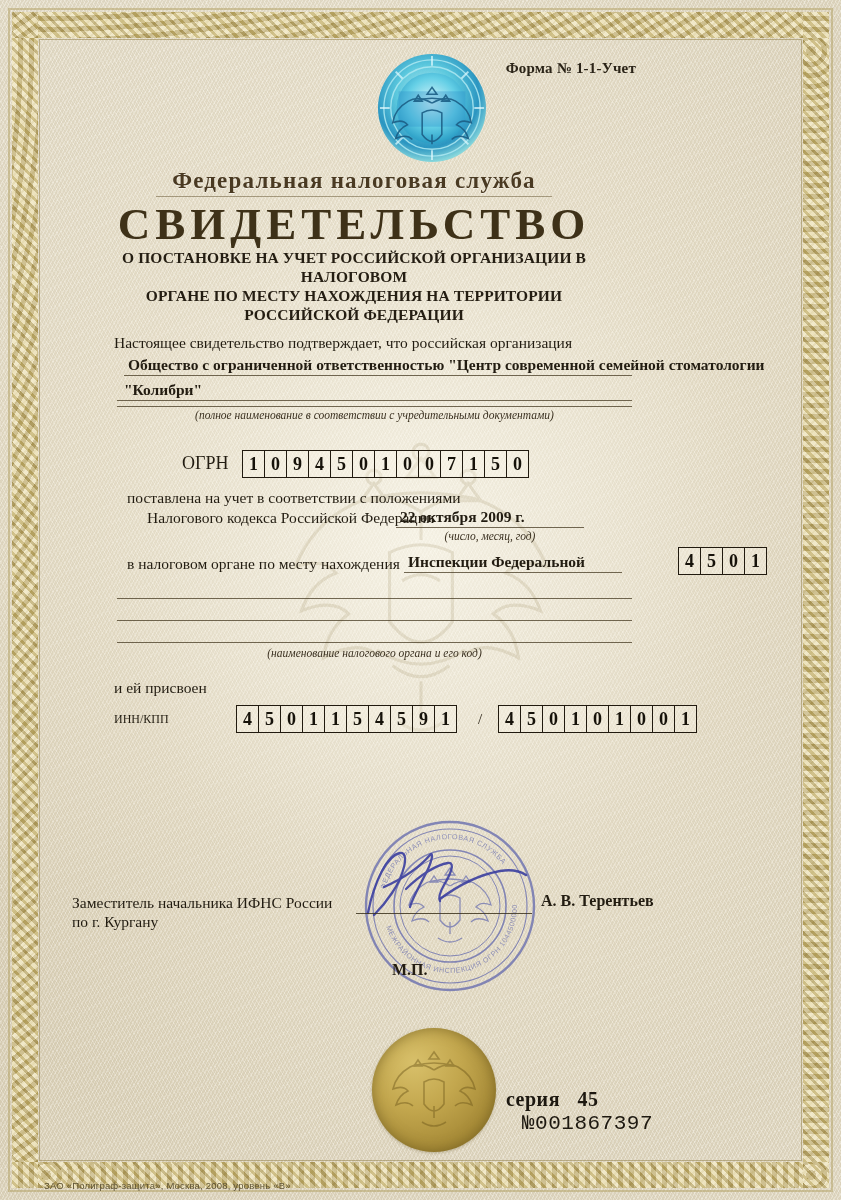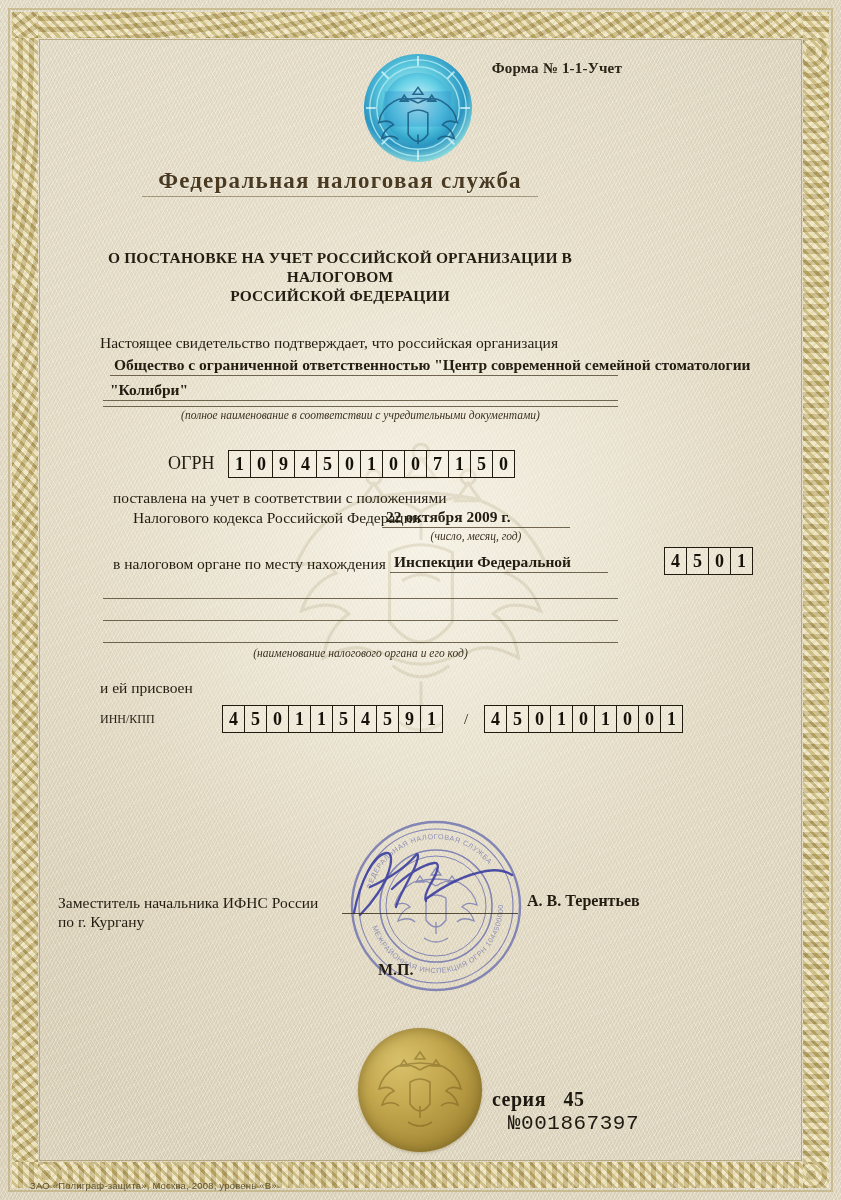--- a/index.html
+++ b/index.html
@@ -88,21 +88,21 @@
     transform: translateX(-50%);
     width: 330px;
     height: 330px;
     opacity: 0.16;
     pointer-events: none;
   }
   .watermark svg { width: 100%; height: 100%; }
 
   .content {
     position: absolute;
-    left: 0; top: 0;
+    left: 14px; top: 0;
     width: 680px;
     height: 1200px;
   }
 
   
   .form-no {
     position: absolute;
     right: 58px;
     top: 60px;
     font-weight: bold;
@@ -369,23 +369,25 @@
           <path d="M60 52 q-14 -8 -24 -2 q-14 8 -16 22 q10 -4 15 2 q-9 4 -12 14 q11 -5 17 1"></path>
           <path d="M60 52 q14 -8 24 -2 q14 8 16 22 q-10 -4 -15 2 q9 4 12 14 q-11 -5 -17 1"></path>
           <path d="M50 62 q10 -6 20 0 v22 q-10 14 -20 0 z"></path>
           <path d="M60 84 v10"></path>
         </g>
       </svg>
     </div>
 
     <div class="fns-title">Федеральная налоговая служба</div>
     <div class="rule-under-fns"></div>
+    <div class="main-title">СВИДЕТЕЛЬСТВО</div>
 
     <div class="subtitle">
       <div>О ПОСТАНОВКЕ НА УЧЕТ РОССИЙСКОЙ ОРГАНИЗАЦИИ В НАЛОГОВОМ</div>
+      <div>ОРГАНЕ  ПО МЕСТУ НАХОЖДЕНИЯ НА ТЕРРИТОРИИ</div>
       <div>РОССИЙСКОЙ ФЕДЕРАЦИИ</div>
     </div>
 
     <div class="ln" style="left:100px; top:333px;">Настоящее свидетельство подтверждает, что российская организация</div>
 
     <div class="ln bold" style="left:114px; top:355px;text-align:right;">Общество с ограниченной ответственностью "Центр современной семейной стоматологии</div>
     <div class="hrule" style="left:110px; right:62px; top:375px;"></div>
 
     <div class="ln bold" style="left:110px; top:380px;">"Колибри"</div>
     <div class="hrule" style="left:103px; right:62px; top:400px;"></div>

